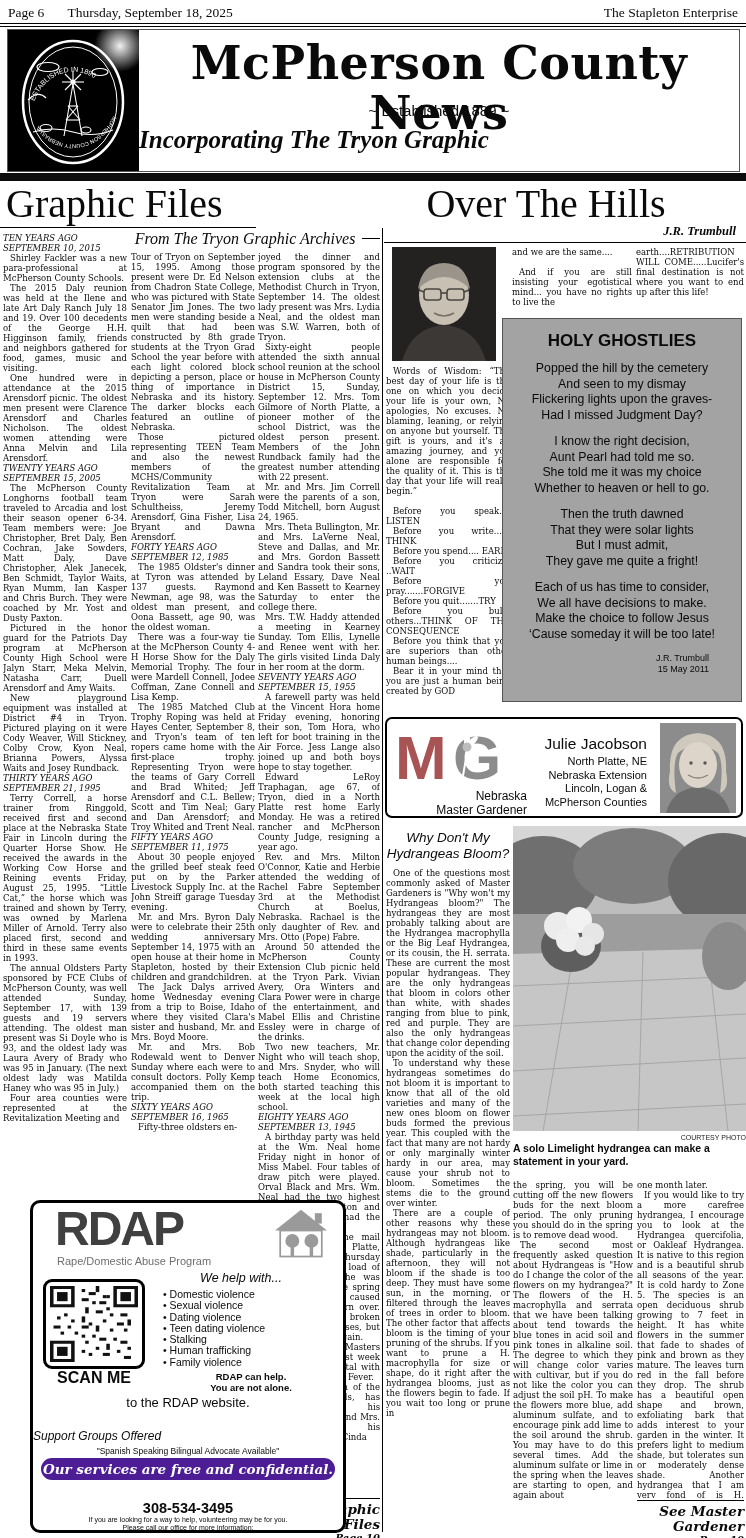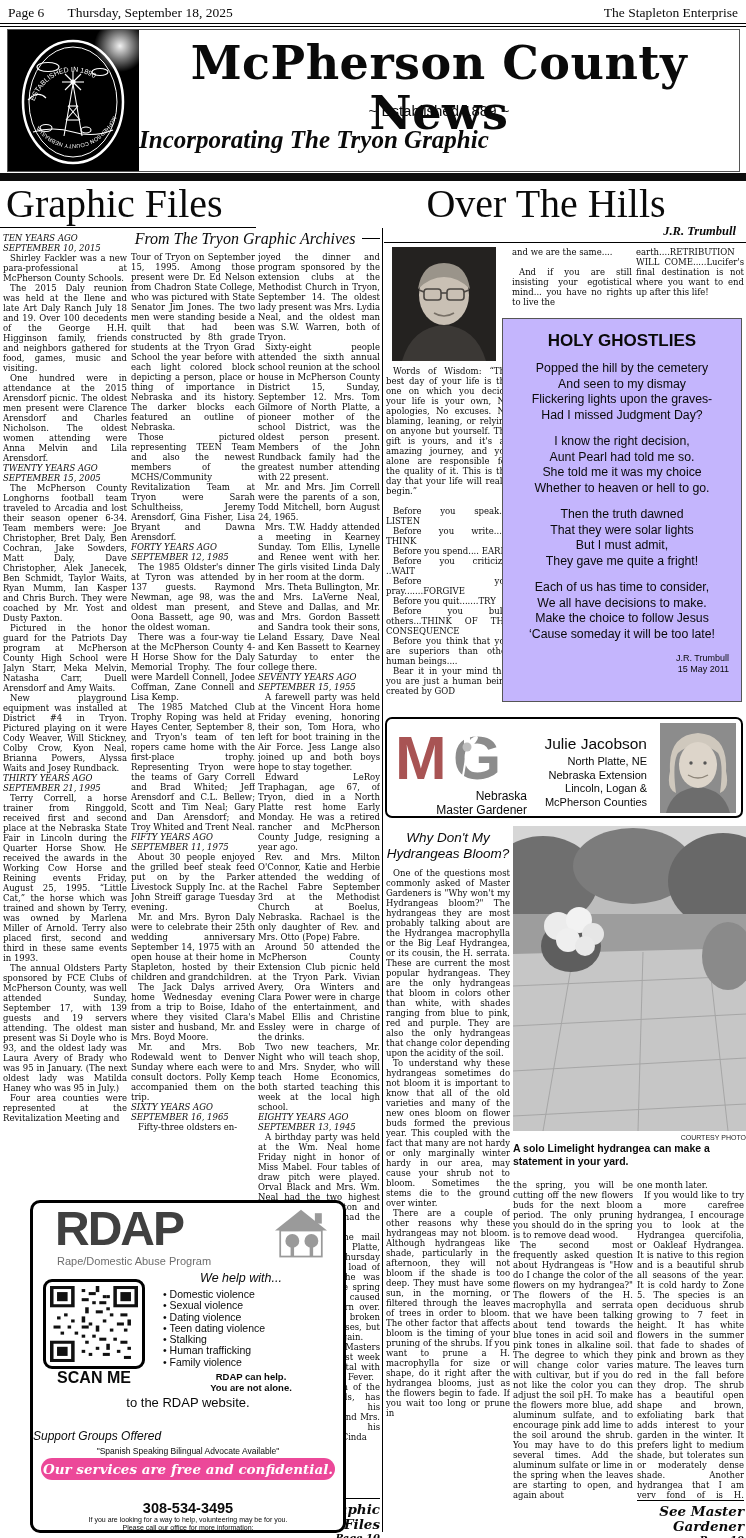--- a/index.html
+++ b/index.html
@@ -46,22 +46,22 @@
   .jump .jump-title{font:italic bold 13.5px/15px "DejaVu Serif",serif}
   .jump .jump-page{font:italic bold 10px/12px "DejaVu Serif",serif}
   .see-gf{left:258px;width:122px;top:1498px}
   .see-mg{left:637px;width:107px;top:1500px}
   
   .oth-photo{left:392px;top:247px;width:104px;height:114px}
   .oth-c1{left:386px;top:366px;width:124px;height:346px}
   .oth-c2{left:512px;top:247px;width:120px;height:92px}
   .oth-c3{left:636px;top:247px;width:108px;height:92px}
   
-  .hg-box{left:502px;top:318px;width:240px;height:384px;background:#c4b5fd;
-    border:1.2px solid #555;padding:12px 2px 6px;text-align:center;overflow:hidden}
+  .hg-box{left:502px;top:318px;width:240px;height:384px;background:#a3a3a3;
+    border:1.2px solid #555;padding:12px 22px 6px;text-align:center;overflow:hidden}
   .hg-title{font:bold 17px/20px "Liberation Sans",sans-serif;margin-bottom:10px}
   .hg-lines .stanza{margin:0 0 11px}
   .poem-line{font:12.3px/15.5px "Liberation Sans",sans-serif;text-indent:0}
   .hg-attr{text-align:right;padding-right:10px;font:9px/11px "Liberation Sans",sans-serif;margin-top:4px}
   
   .mg-box{left:385px;top:717px;width:358px;height:101px;border:2.5px solid #000;border-radius:7px;background:#fff}
   .mg-logo{position:absolute;left:8px;top:4px;width:124px;height:66px}
   .mg-org{position:absolute;left:0;width:140px;top:70px;text-align:right;
     font:12px/14px "Liberation Sans",sans-serif}
   .mg-name{position:absolute;left:138px;width:122px;top:16px;text-align:right;
@@ -97,21 +97,21 @@
   .bullet-item{font:10.5px/11.3px "Liberation Sans",sans-serif;text-indent:0}
   .bullet-item::before{content:"• "}
   .can-help{position:absolute;left:130px;width:176px;top:168px;text-align:center;
     font:bold 9.5px/11px "Liberation Sans",sans-serif}
   .scan-instr{position:absolute;left:0;right:0;top:192px;text-align:center;
     font:13px/15px "Liberation Sans",sans-serif}
   .support{position:absolute;left:0;right:0;top:226px;text-align:left;
     font:italic 12px/14px "Liberation Sans",sans-serif}
   .spanish{position:absolute;left:0;right:0;top:243px;text-align:center;
     font:8.5px/10px "Liberation Sans",sans-serif}
-  .banner{position:absolute;left:8px;right:8px;top:255px;height:22px;background:#ec4899;
+  .banner{position:absolute;left:8px;right:8px;top:255px;height:22px;background:#4c1d95;
     border-radius:11px;color:#fff;text-align:center;
     font:italic bold 13.5px/22px "DejaVu Serif",serif}
   .crisis1{position:absolute;left:0;right:0;top:281px;text-align:center;
     font:bold 14.5px/16px "Liberation Sans",sans-serif}
   .crisis2{position:absolute;left:0;right:0;top:297px;text-align:center;
     font:bold 14.5px/16px "Liberation Sans",sans-serif}
   .fine{position:absolute;left:0;right:0;top:313px;text-align:center}
   .fine-line{font:7px/8.2px "Liberation Sans",sans-serif;text-indent:0;text-align:center}
 </style>
 </head>
@@ -216,22 +216,22 @@
     <p class="para">The Jack Dalys arrived home Wednesday evening from a trip to Boise, Idaho where they visited Clara's sister and husband, Mr. and Mrs. Boyd Moore.</p>
     <p class="para">Mr. and Mrs. Bob Rodewald went to Denver Sunday where each were to consult doctors. Polly Kemp accompanied them on the trip.</p>
     <p class="subhead">SIXTY YEARS AGO</p>
     <p class="subhead">SEPTEMBER 16, 1965</p>
     <p class="para">Fifty-three oldsters en-</p>
   </div>
 <div class="abs news-col col3">
     <p class="para flush">joyed the dinner and program sponsored by the extension clubs at the Methodist Church in Tryon, September 14. The oldest lady present was Mrs. Lydia Neal, and the oldest man was S.W. Warren, both of Tryon.</p>
     <p class="para">Sixty-eight people attended the sixth annual school reunion at the school house in McPherson County District 15, Sunday, September 12. Mrs. Tom Gilmore of North Platte, a pioneer mother of the school District, was the oldest person present. Members of the John Rundback family had the greatest number attending with 22 present.</p>
     <p class="para">Mr. and Mrs. Jim Correll were the parents of a son, Todd Mitchell, born August 24, 1965.</p>
+    <p class="para">Mrs. Theta Bullington, Mr. and Mrs. LaVerne Neal, Steve and Dallas, and Mr. and Mrs. Gordon Bassett and Sandra took their sons, Leland Essary, Dave Neal and Ken Bassett to Kearney Saturday to enter the college there.</p>
     <p class="para">Mrs. T.W. Haddy attended a meeting in Kearney Sunday. Tom Ellis, Lynelle and Renee went with her. The girls visited Linda Daly in her room at the dorm.</p>
-    <p class="para">Mrs. Theta Bullington, Mr. and Mrs. LaVerne Neal, Steve and Dallas, and Mr. and Mrs. Gordon Bassett and Sandra took their sons, Leland Essary, Dave Neal and Ken Bassett to Kearney Saturday to enter the college there.</p>
     <p class="subhead">SEVENTY YEARS AGO</p>
     <p class="subhead">SEPTEMBER 15, 1955</p>
     <p class="para">A farewell party was held at the Vincent Hora home Friday evening, honoring their son, Tom Hora, who left for boot training in the Air Force. Jess Lange also joined up and both boys hope to stay together.</p>
     <p class="para">Edward LeRoy Traphagan, age 67, of Tryon, died in a North Platte rest home Early Monday. He was a retired rancher and McPherson County Judge, resigning a year ago.</p>
     <p class="para">Rev. and Mrs. Milton O'Connor, Katie and Herbie attended the wedding of Rachel Fabre September 3rd at the Methodist Church at Boelus, Nebraska. Rachael is the only daughter of Rev. and Mrs. Otto (Pope) Fabre.</p>
     <p class="para">Around 50 attended the McPherson County Extension Club picnic held at the Tryon Park. Vivian Avery, Ora Winters and Clara Power were in charge of the entertainment, and Mabel Ellis and Christine Essley were in charge of the drinks.</p>
     <p class="para">Two new teachers, Mr. Night who will teach shop, and Mrs. Snyder, who will teach Home Economics, both started teaching this week at the local high school.</p>
     <p class="subhead">EIGHTY YEARS AGO</p>
     <p class="subhead">SEPTEMBER 13, 1945</p>
     <p class="para">A birthday party was held at the Wm. Neal home Friday night in honor of Miss Mabel. Four tables of draw pitch were played. Orval Black and Mrs. Wm. Neal had the two highest scores. Lester Patton and Mrs. Elzie Hatch had the lows.</p>

